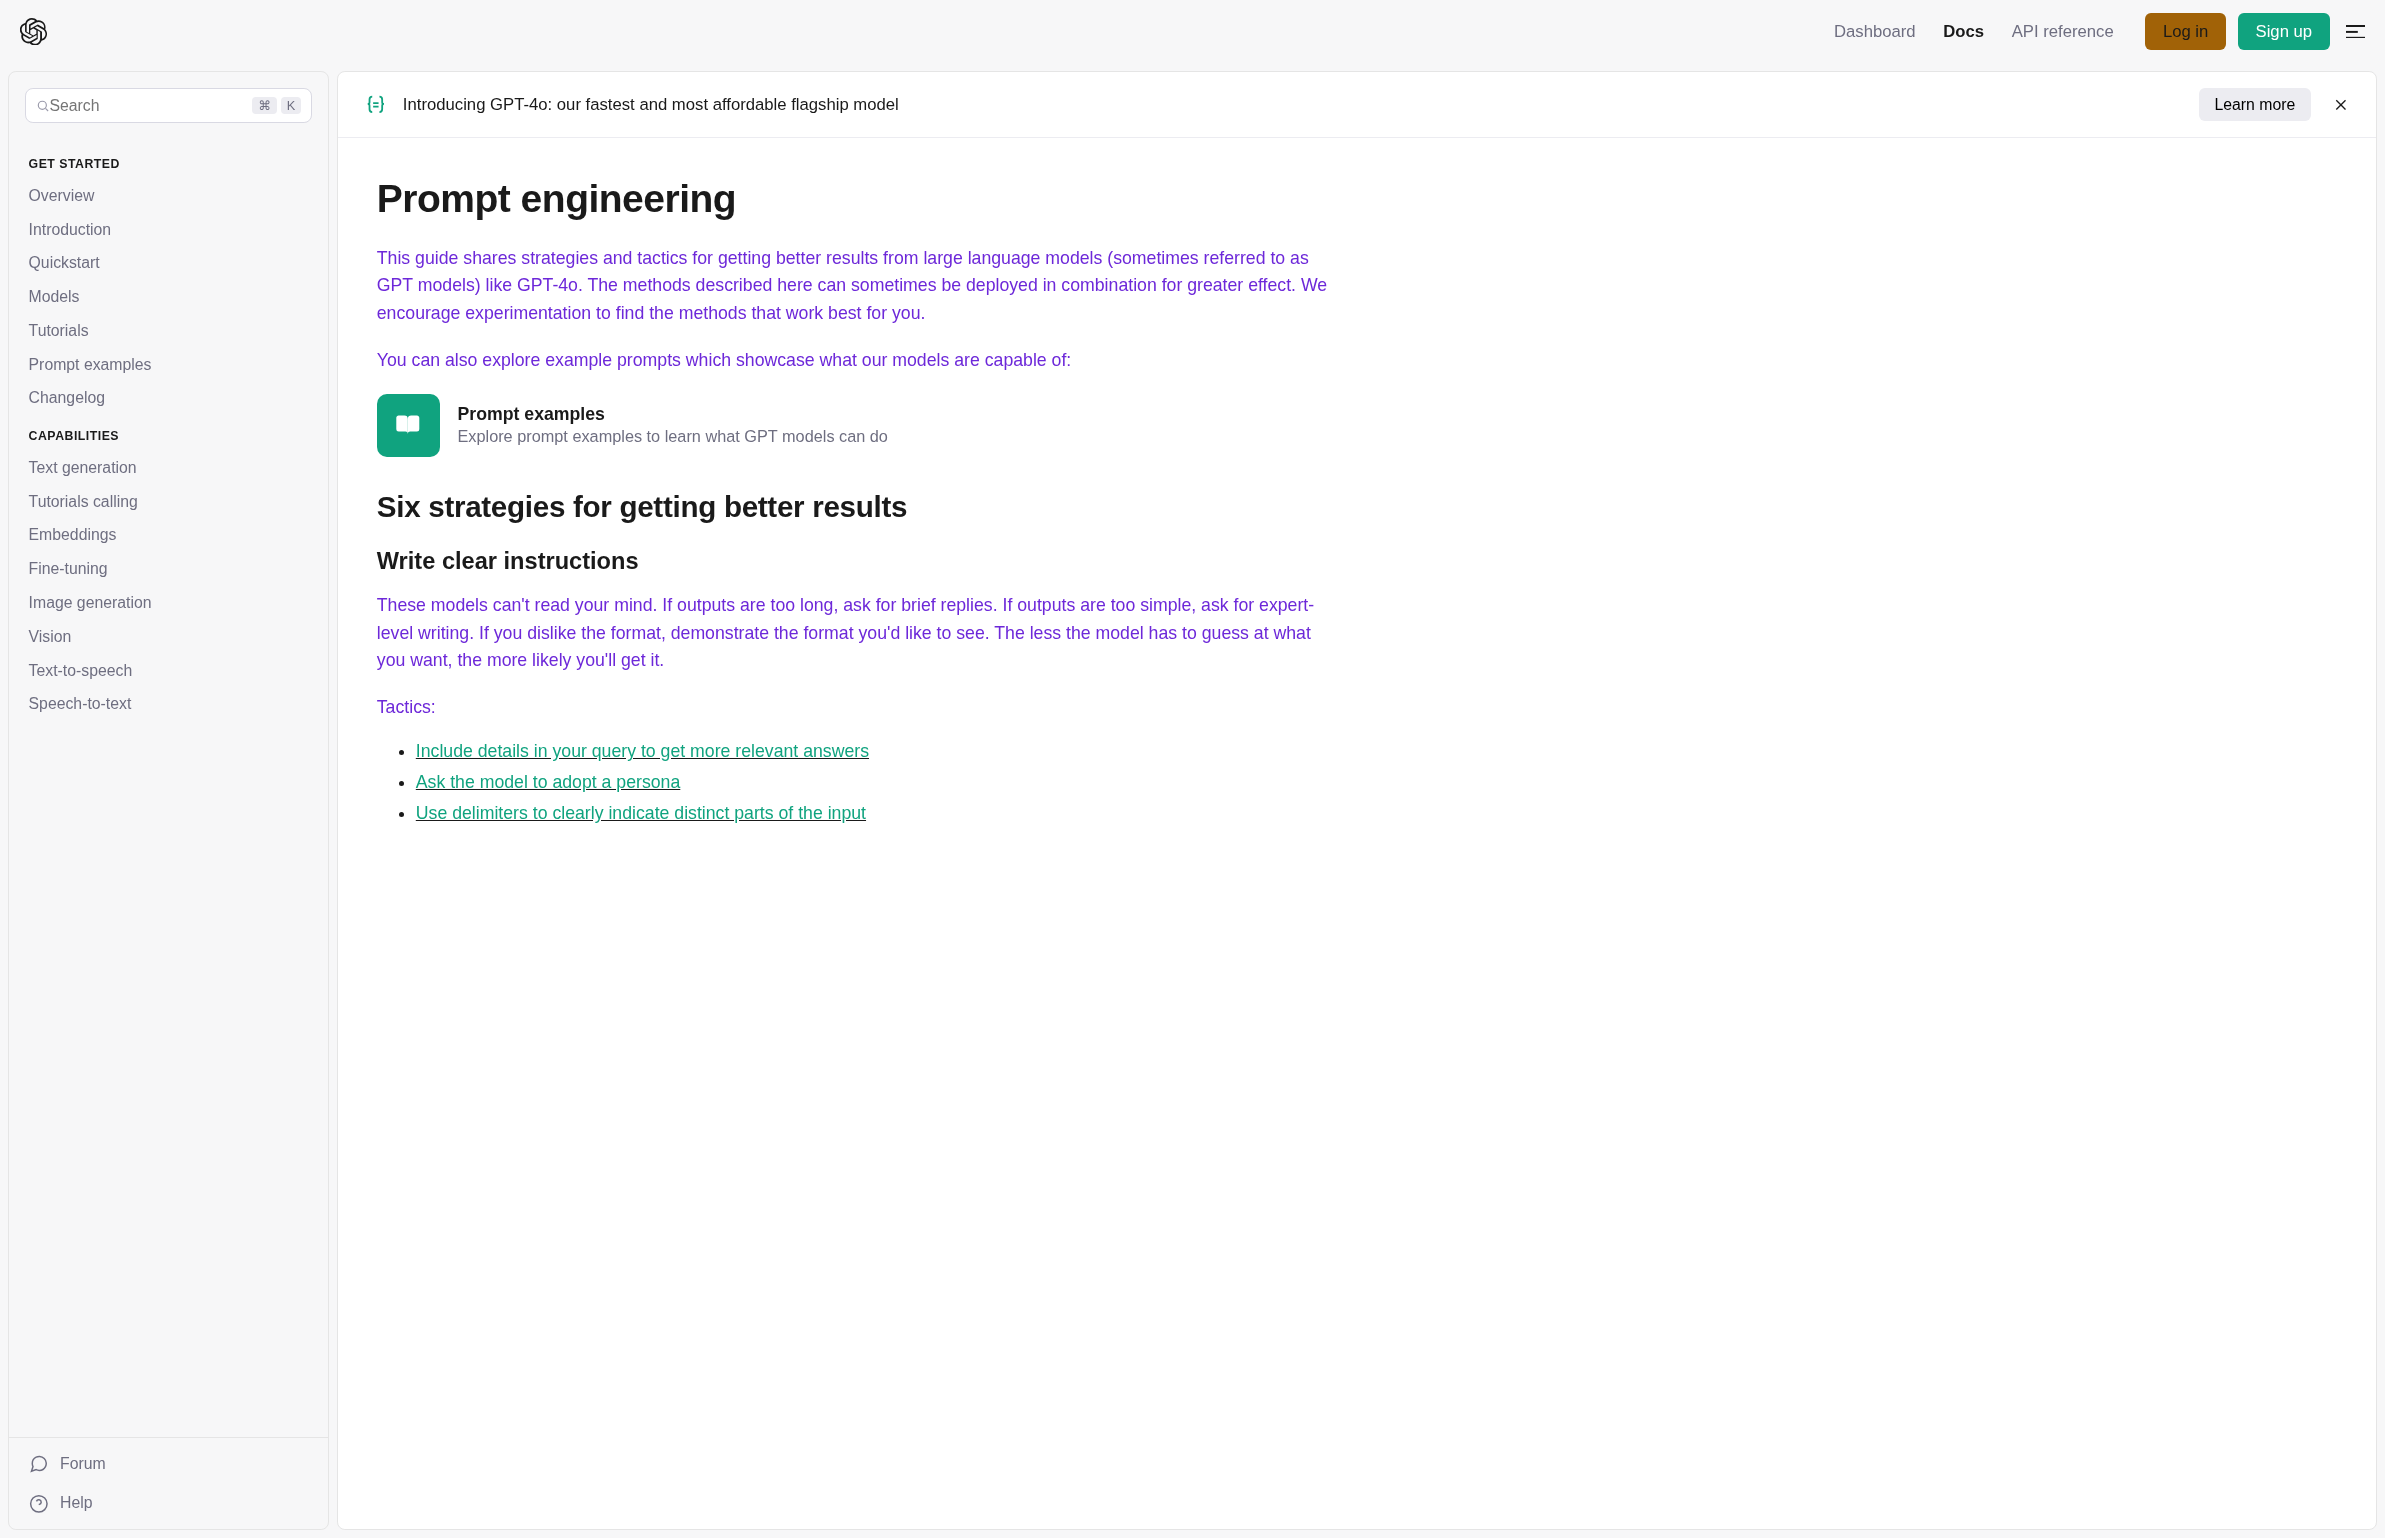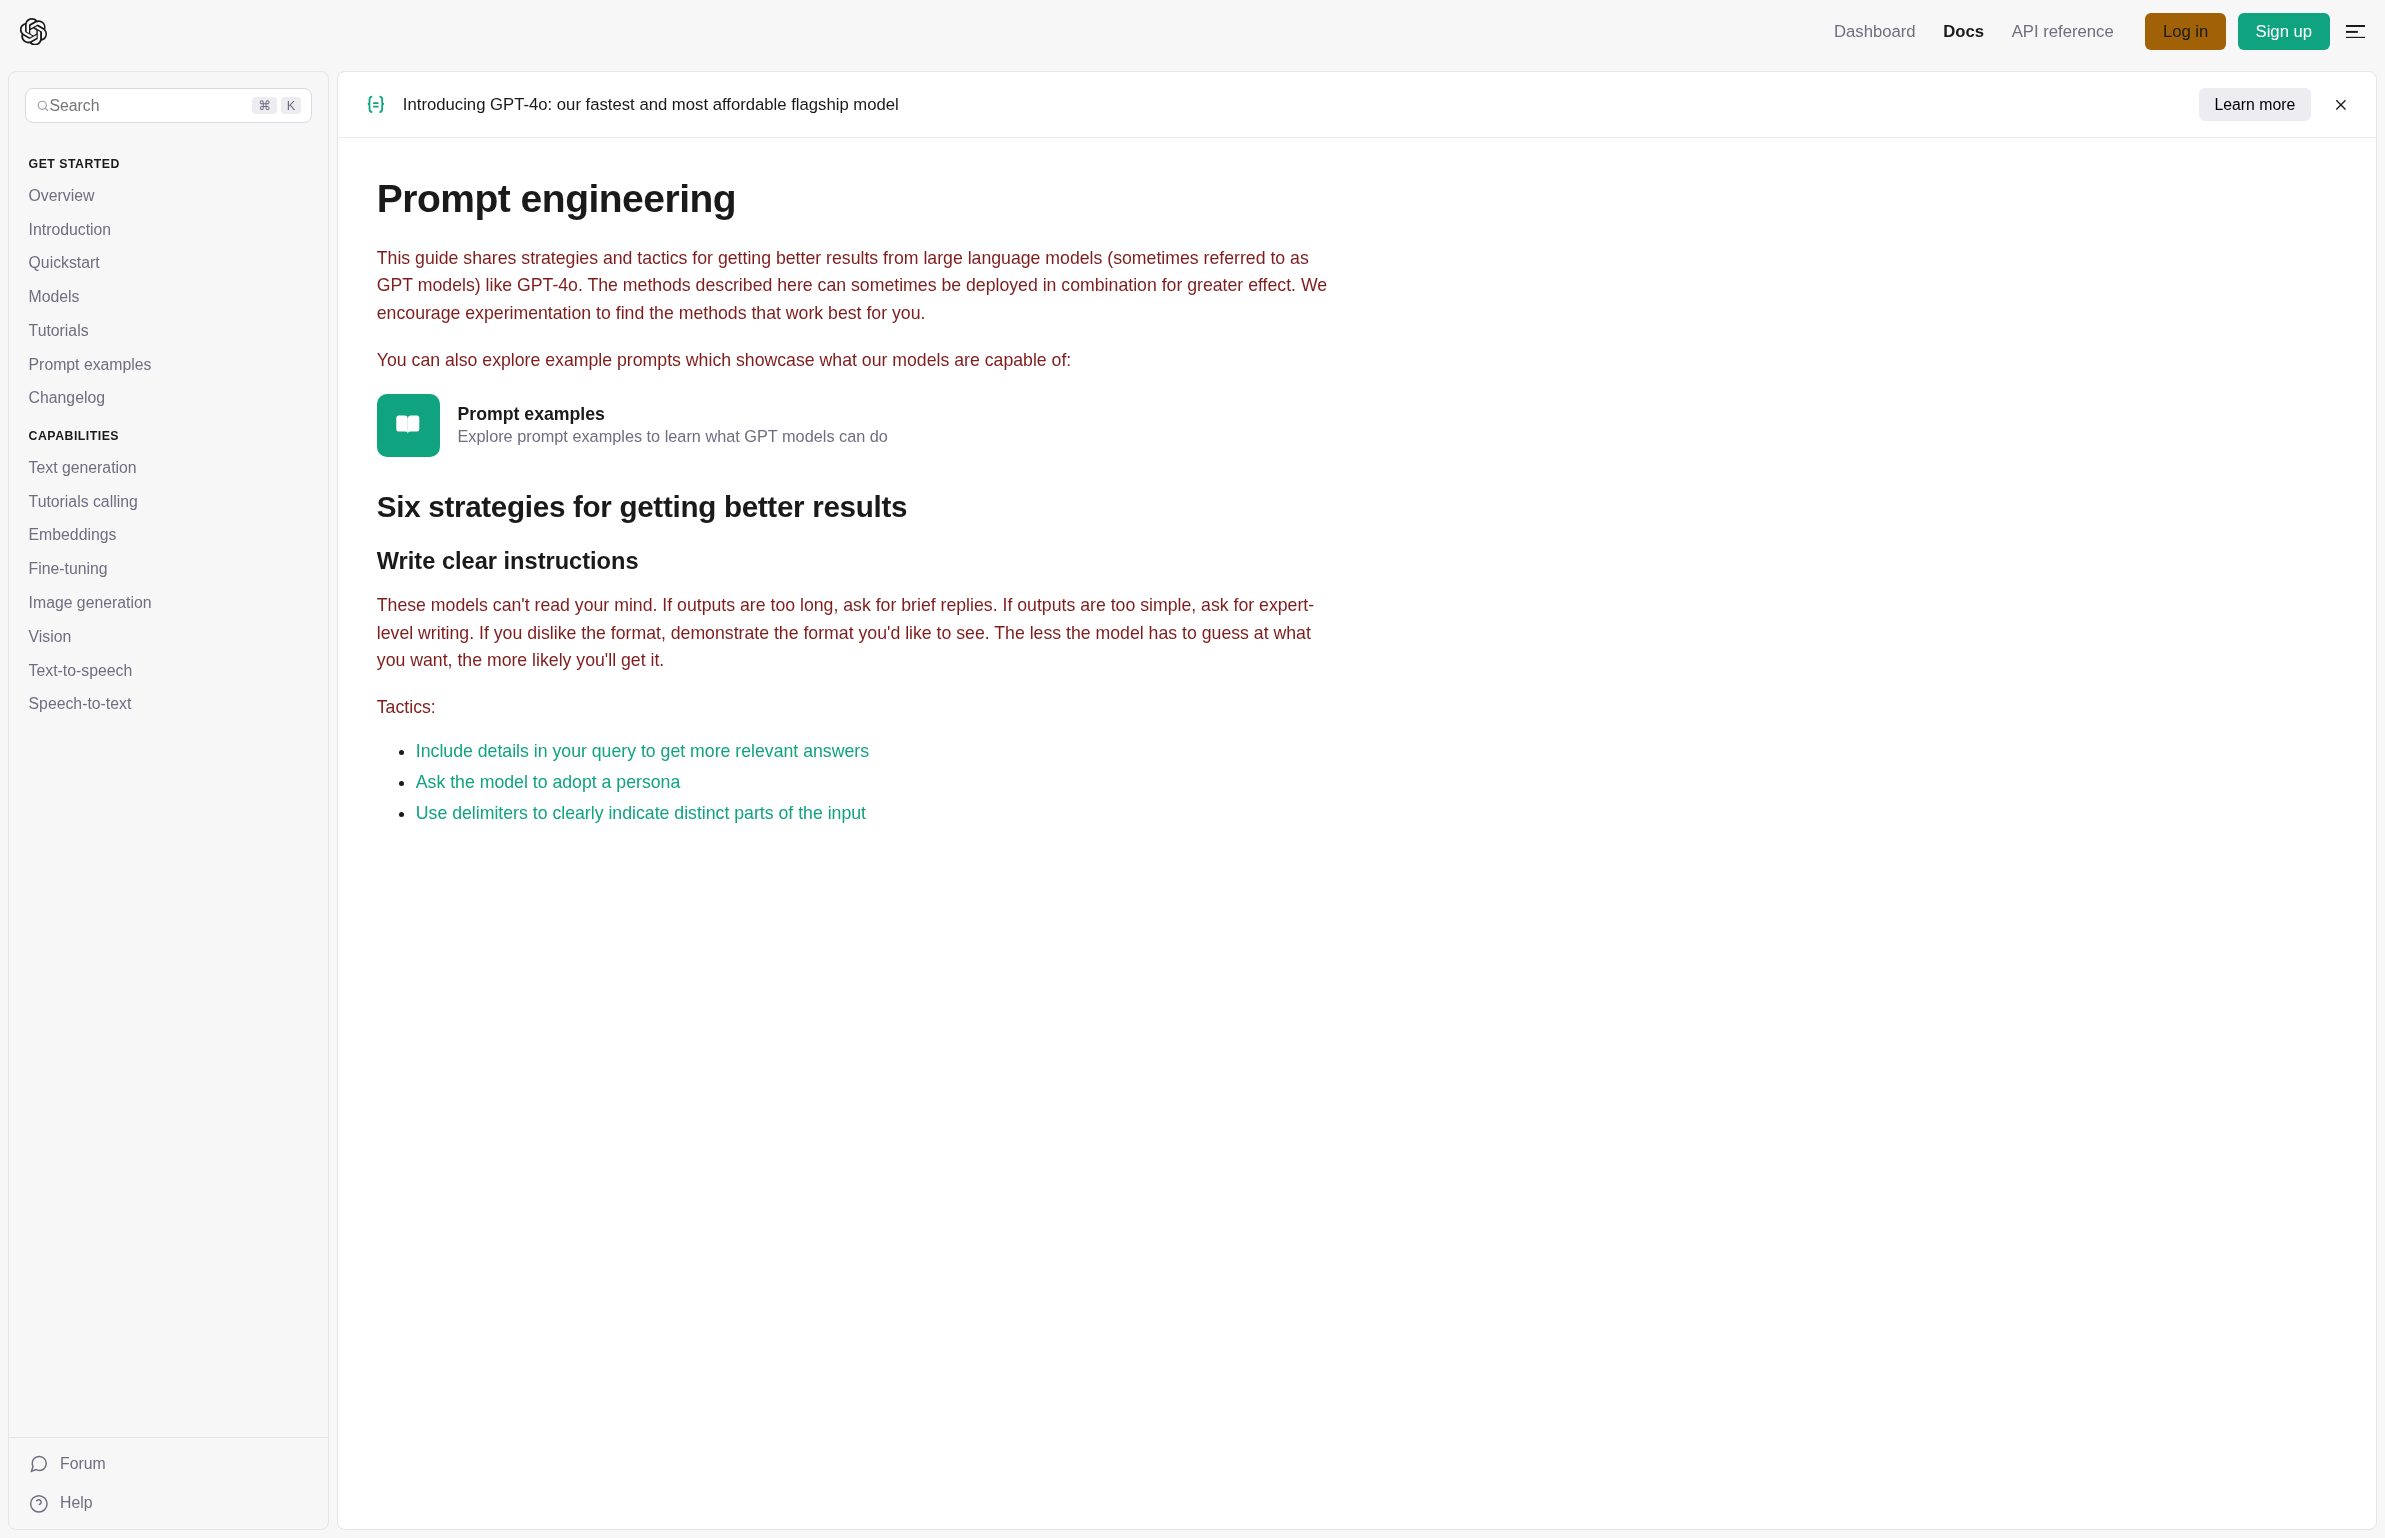--- a/index.html
+++ b/index.html
@@ -73,34 +73,34 @@
   border-bottom:1px solid #ececf1; gap:15.8px;
 }
 .banner-text { font-weight:400; color:#1a1a1a; font-size:16.7px; flex:1; }
 .learn-more-btn {
   background:#ececf1; border:none; padding:7.9px 15.8px;
   border-radius:5.9px; font-size:15.8px; font-weight:500; cursor:pointer;
 }
 .close-banner { cursor:pointer; margin-left:5.9px; display:flex; }
 .article { max-width: 1044px; padding: 39px 39px 39px 39px; }
 .article h1 { font-size: 39px; font-weight: 700; margin-bottom: 23.6px; letter-spacing:-0.5px; }
-.article p { font-size:17.7px; line-height:1.55; color:#7f1d1d; margin-bottom:19.7px; }
+.article p { font-size:17.7px; line-height:1.55; color:#6d28d9; margin-bottom:19.7px; }
 .card {
   display:flex; align-items:center; gap:17.7px; margin: 7.9px 0 33px 0; cursor:pointer;
 }
 .card-icon {
   width:63px; height:63px; background:#10a37f; border-radius:9.9px;
   display:flex; align-items:center; justify-content:center;
 }
 .card-title { font-weight:600; font-size:17.7px; margin-bottom:2px; }
 .card-sub { color:#6e6e80; font-size:16.3px; }
 .article h2 { font-size:29.6px; font-weight:700; margin: 11.8px 0 23.6px; letter-spacing:-0.3px; }
 .article h3 { font-size:23.6px; font-weight:700; margin: 9.9px 0 17.7px; }
 .tactics-label { font-size:17.7px; color:#353740; margin-bottom:13.8px; }
-.tactics-list { list-style: disc; padding-left: 39px; }
+.tactics-list { list-style: disc; padding-left: 39px; text-decoration: underline; }
 .tactics-list li { margin-bottom: 9.9px; font-size:17.7px; }
 .tactics-list li a { color:#10a37f; text-decoration:none; }
 </style>
 </head>
 <body>
 
 <div class="top-bar">
   <div class="logo-area">
     <svg class="logo-svg" viewBox="0 0 41 41" fill="none">
       <path d="M37.5 16.8c.9-2.7.6-5.7-.9-8.2-2.2-3.9-6.7-5.9-11.1-5-2-2.2-4.8-3.5-7.8-3.5-4.5 0-8.5 2.9-9.9 7.2-2.8.6-5.3 2.3-6.7 4.9-2.3 3.9-1.7 8.8 1.3 12.1-.9 2.8-.6 5.8.9 8.2 2.2 3.9 6.7 5.9 11.1 5 2 2.2 4.8 3.5 7.8 3.5 4.5 0 8.5-2.9 9.9-7.2 2.8-.6 5.3-2.4 6.7-4.9 2.2-3.9 1.7-8.8-1.3-12.1zM22.2 38.3c-1.8 0-3.6-.6-5-1.8l.2-.1 8.3-4.8c.4-.2.7-.7.7-1.2V18.7l3.5 2v9.7c0 4.3-3.4 7.9-7.7 7.9zM5.6 31.2c-.9-1.6-1.2-3.4-.9-5.2l.2.1 8.3 4.8c.4.2.9.2 1.4 0l10.1-5.8v4.1l-8.4 4.8c-3.7 2.1-8.5.9-10.7-2.8zM3.4 13.3c.9-1.6 2.4-2.8 4.1-3.4v9.9c0 .5.3.9.7 1.2l10.1 5.8-3.5 2-8.4-4.8c-3.7-2.2-5-6.9-3-10.7zm28.8 6.7l-10.1-5.8 3.5-2 8.4 4.8c3.7 2.1 5 6.9 2.8 10.6-.9 1.6-2.4 2.8-4.1 3.4v-9.9c.1-.4-.1-.8-.5-1.1zm3.5-5.2l-.2-.1-8.3-4.8c-.4-.2-.9-.2-1.4 0l-10.1 5.8V11.6l8.4-4.8c3.7-2.1 8.5-.8 10.6 2.9.9 1.5 1.2 3.3 1 5.1zM13.4 22.3l-3.5-2v-9.8c0-4.3 3.5-7.8 7.8-7.8 1.8 0 3.5.6 4.9 1.8l-.2.1-8.3 4.8c-.4.2-.7.7-.7 1.2v11.7zm1.9-4.1l4.5-2.6 4.5 2.6v5.2l-4.5 2.6-4.5-2.6v-5.2z" fill="#1a1a1a"></path>

